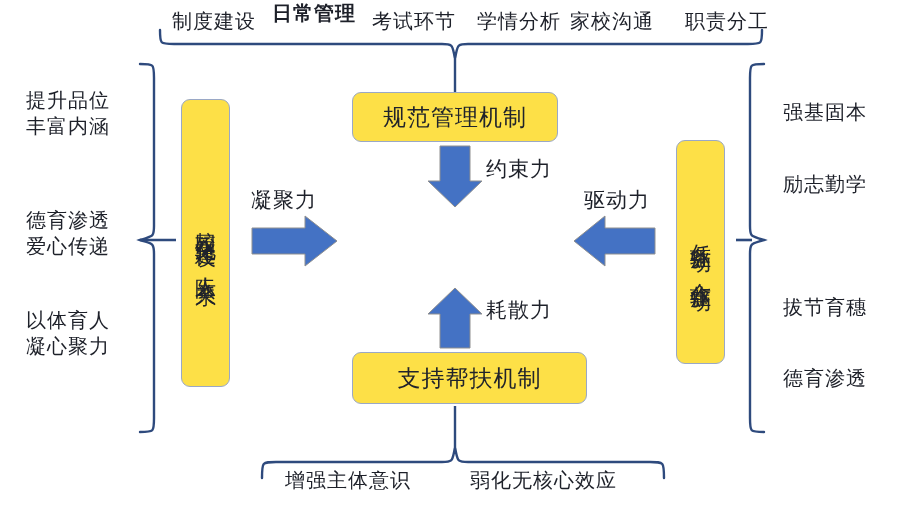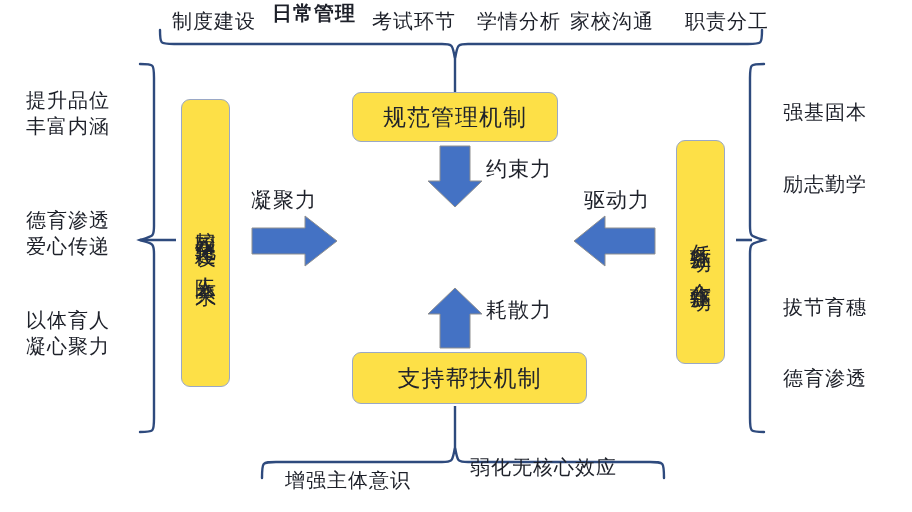--- a/index.html
+++ b/index.html
@@ -129,21 +129,21 @@
   </svg>
 
   <div class="brace-label" style="left:172px; top:8px;text-align:right;">制度建设</div>
   <div class="brace-label" style="left:272px; top:0;font-weight:bold;">日常管理</div>
   <div class="brace-label" style="left:372px; top:8px;">考试环节</div>
   <div class="brace-label" style="left:477px; top:8px;">学情分析</div>
   <div class="brace-label" style="left:685px; top:8px;">职责分工</div>
   <div class="brace-label" style="left:570px; top:8px;">家校沟通</div>
 
   <div class="brace-label" style="left:285px; top:467px;">增强主体意识</div>
-  <div class="brace-label" style="left:470px; top:454px;">弱化无核心效应</div>
+  <div class="brace-label" style="left:470px; top:467px;">弱化无核心效应</div>
 
   <div class="free-label" style="left:18px; top:88px; width:100px;">提升品位
 丰富内涵</div>
   <div class="free-label" style="left:18px; top:208px; width:100px;">德育渗透
 爱心传递</div>
   <div class="free-label" style="left:18px; top:308px; width:100px;">以体育人
 凝心聚力</div>
 
   <div class="free-label" style="left:770px; top:100px; width:110px;">强基固本</div>
   <div class="free-label" style="left:770px; top:172px; width:110px;">励志勤学</div>

